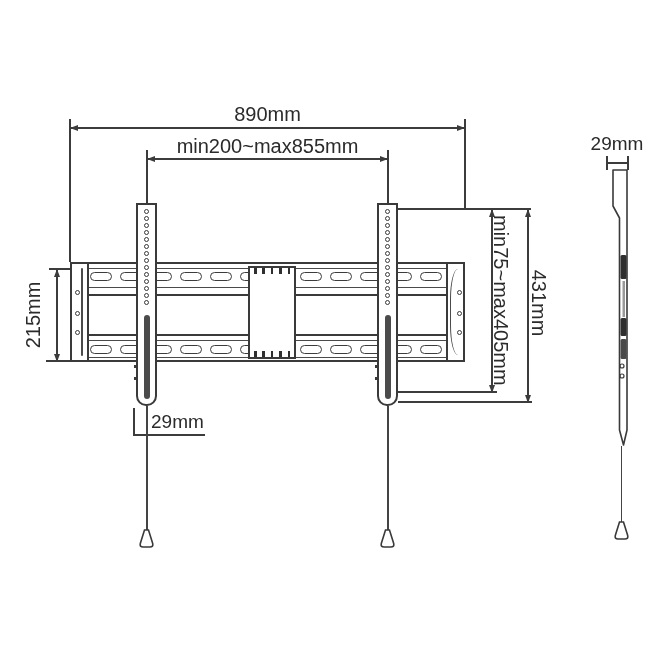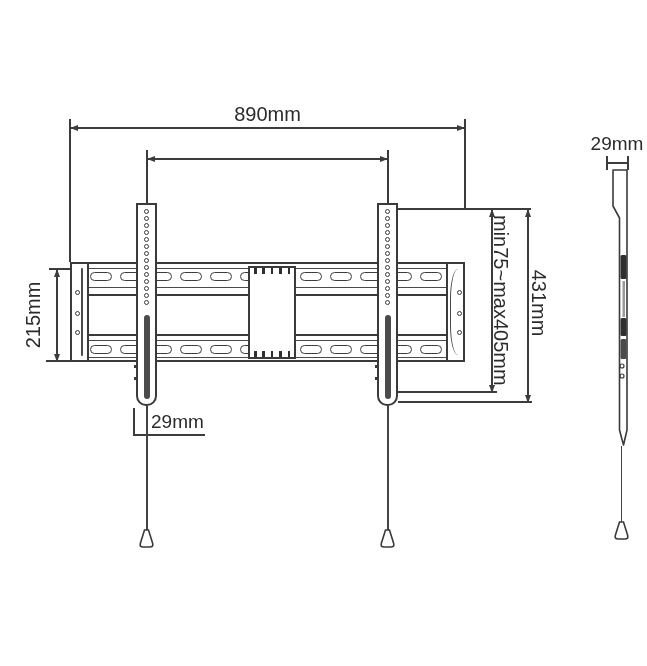--- a/index.html
+++ b/index.html
@@ -37,20 +37,21 @@
 
 <div id="canvas">
 
   <div class="dimtext" style="left:70px;top:103px;width:395px;">890mm</div>
   <div class="hl" style="left:70px;top:127px;width:395px;"></div>
   <div class="arr left" style="left:70px;top:125px;"></div>
   <div class="arr right" style="left:457px;top:125px;"></div>
   <div class="vl" style="left:69px;top:119px;height:143px;"></div>
   <div class="vl" style="left:464px;top:119px;height:90px;"></div>
 
+  <div class="dimtext" style="left:147px;top:135px;width:241px;">min200~max855mm</div>
   <div class="hl" style="left:147px;top:158px;width:241px;"></div>
   <div class="arr left" style="left:147px;top:156px;"></div>
   <div class="arr right" style="left:380px;top:156px;"></div>
   <div class="vl" style="left:146px;top:150px;height:54px;"></div>
   <div class="vl" style="left:387px;top:150px;height:54px;"></div>
 
   <div class="dimtext vtext-ccw" style="left:-14px;top:304px;width:94px;height:22px;">215mm</div>
   <div class="vl" style="left:56px;top:269px;height:93px;"></div>
   <div class="arr up" style="left:54px;top:269px;"></div>
   <div class="arr down" style="left:54px;top:354px;"></div>

